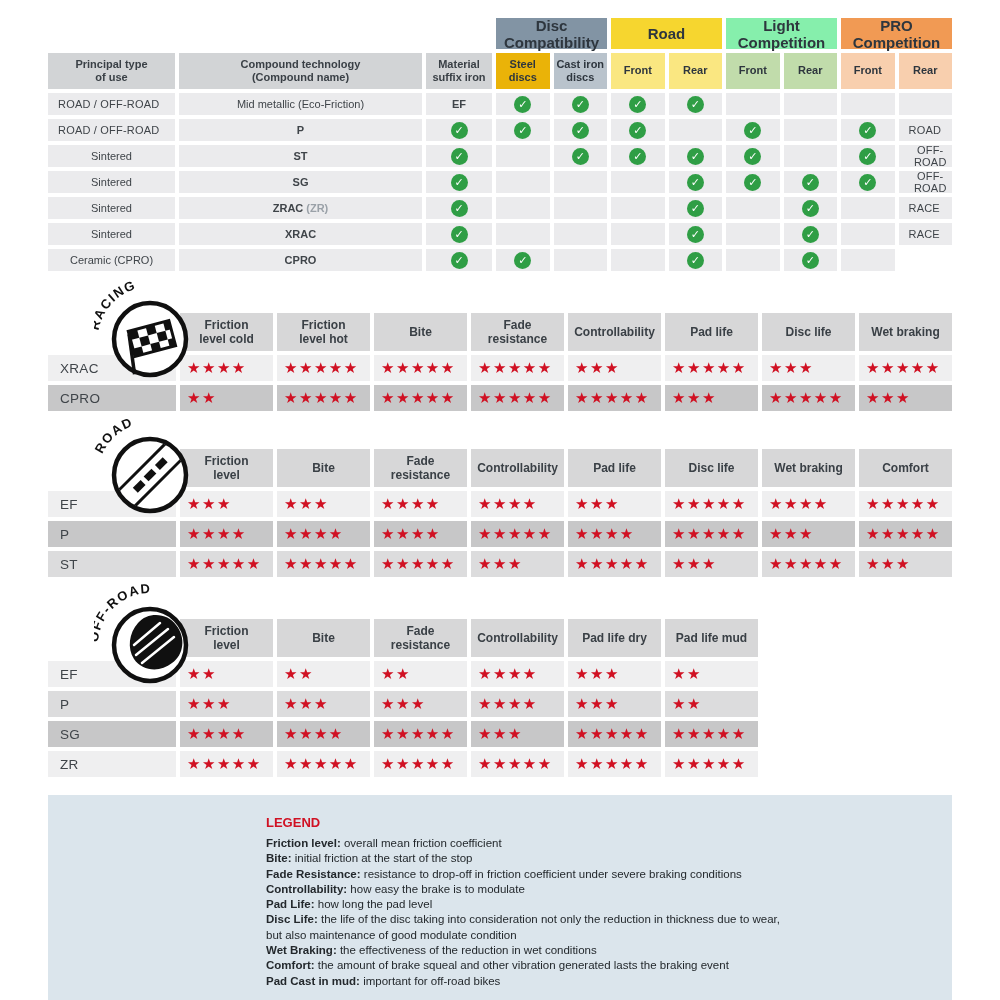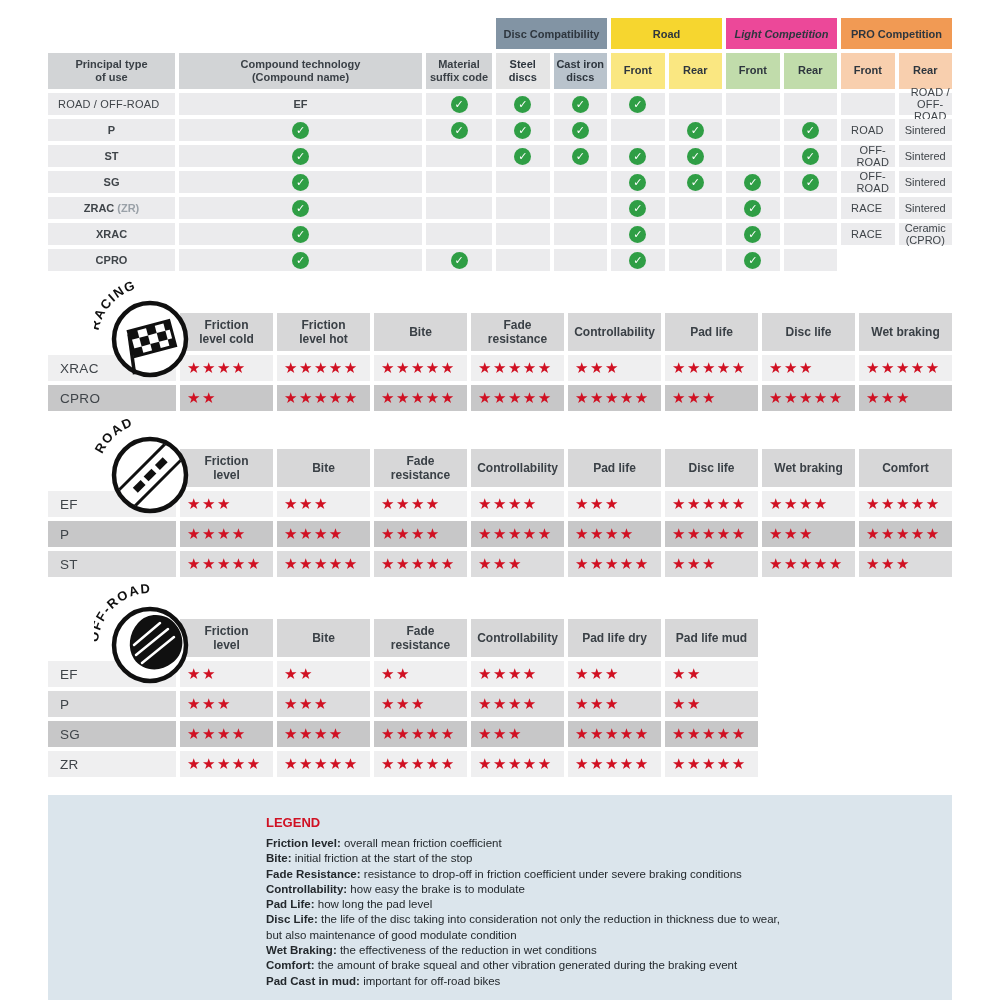--- a/index.html
+++ b/index.html
@@ -5,21 +5,21 @@
   * { margin:0; padding:0; box-sizing:border-box; }
   html,body { width:1000px; height:1000px; background:#ffffff; overflow:hidden;
               font-family:"Liberation Sans", sans-serif; }
   .page { padding:18px 48px 0 48px; width:1000px; }
 
   
   .compat-grid { display:grid; grid-template-columns:127px 243px 66px repeat(8, 1fr);
                  gap:4px; width:904px; }
   .cell { display:flex; align-items:center; justify-content:center; text-align:center; }
   .spacer { background:transparent; }
-  .group-h { height:31px; font-size:11px; font-weight:bold; color:#2e363e; grid-column:span 2; }
+  .group-h { height:31px; font-size:15px; font-weight:bold; color:#2e363e; grid-column:span 2; }
   .sub-h { height:36px; font-size:11px; font-weight:bold; color:#2e363e;
            line-height:1.2; white-space:pre-line; }
   .main-h { background:#d2d4d6; color:#3a4046; }
   .data-cell { background:#ebebed; height:22px; font-size:11px; color:#3f4449; }
   .use-cell { justify-content:flex-start; padding-left:10px; letter-spacing:.2px; }
   .code-cell { font-weight:bold; }
   .code-suffix { color:#9aa1a8; font-weight:bold; margin-left:3px; }
   .check { width:17px; height:17px; border-radius:50%; color:#fff; font-size:11px;
            font-weight:bold; line-height:17px; text-align:center;
            font-family:"DejaVu Sans", sans-serif; }
@@ -58,39 +58,40 @@
 </head>
 <body>
 
 <div class="page">
 
   <section>
     <div class="compat-grid">
         <div class="cell spacer" style="grid-column: 1 / span 3;"></div>
         <div class="cell group-h" style="background: rgb(130, 148, 164);">Disc Compatibility</div>
         <div class="cell group-h" style="background: rgb(246, 214, 47);">Road</div>
-        <div class="cell group-h" style="background: #ec4899; font-style: italic;">Light Competition</div>
+        <div class="cell group-h" style="background: #86efac;">Light Competition</div>
         <div class="cell group-h" style="background: rgb(241, 154, 84);">PRO Competition</div>
         <div class="cell sub-h main-h">Principal type
 of use</div>
         <div class="cell sub-h main-h">Compound technology
 (Compound name)</div>
         <div class="cell sub-h main-h">Material
-suffix code</div>
-        <div class="cell sub-h" style="background: #e5e5e5;">Steel
+suffix iron</div>
+        <div class="cell sub-h" style="background: #eab308;">Steel
 discs</div>
         <div class="cell sub-h" style="background: rgb(185, 195, 204);">Cast iron
 discs</div>
         <div class="cell sub-h" style="background: rgb(250, 231, 129);">Front</div>
         <div class="cell sub-h" style="background: rgb(250, 231, 129);">Rear</div>
         <div class="cell sub-h" style="background: rgb(193, 220, 171);">Front</div>
         <div class="cell sub-h" style="background: rgb(193, 220, 171);">Rear</div>
         <div class="cell sub-h" style="background: rgb(248, 207, 174);">Front</div>
         <div class="cell sub-h" style="background: rgb(248, 207, 174);">Rear</div>
         <div class="cell data-cell use-cell">ROAD / OFF-ROAD</div>
+        <div class="cell data-cell">Mid metallic (Eco-Friction)</div>
         <div class="cell data-cell code-cell">
           <span>EF</span>
         </div>
         <div class="cell data-cell">
           <span class="check" style="background: rgb(47, 158, 69);">✓</span>
         </div>
         <div class="cell data-cell">
           <span class="check" style="background: rgb(47, 158, 69);">✓</span>
         </div>
         <div class="cell data-cell">
@@ -421,18 +422,18 @@
     <div class="legend-title" style="color: rgb(208, 17, 35);">LEGEND</div>
     <div>
         <div class="legend-line"><span class="term">Friction level: </span><span>overall mean friction coefficient</span></div>
         <div class="legend-line"><span class="term">Bite: </span><span>initial friction at the start of the stop</span></div>
         <div class="legend-line"><span class="term">Fade Resistance: </span><span>resistance to drop-off in friction coefficient under severe braking conditions</span></div>
         <div class="legend-line"><span class="term">Controllability: </span><span>how easy the brake is to modulate</span></div>
         <div class="legend-line"><span class="term">Pad Life: </span><span>how long the pad level</span></div>
         <div class="legend-line"><span class="term">Disc Life: </span><span>the life of the disc taking into consideration not only the reduction in thickness due to wear,</span></div>
         <div class="legend-line"><span>but also maintenance of good modulate condition</span></div>
         <div class="legend-line"><span class="term">Wet Braking: </span><span>the effectiveness of the reduction in wet conditions</span></div>
-        <div class="legend-line"><span class="term">Comfort: </span><span>the amount of brake squeal and other vibration generated during the braking event</span></div>
+        <div class="legend-line"><span class="term">Comfort: </span><span>the amount of brake squeal and other vibration generated lasts the braking event</span></div>
         <div class="legend-line"><span class="term">Pad Cast in mud: </span><span>important for off-road bikes</span></div>
       </div>
   </section>
 
 </div>
 
 </body></html>

